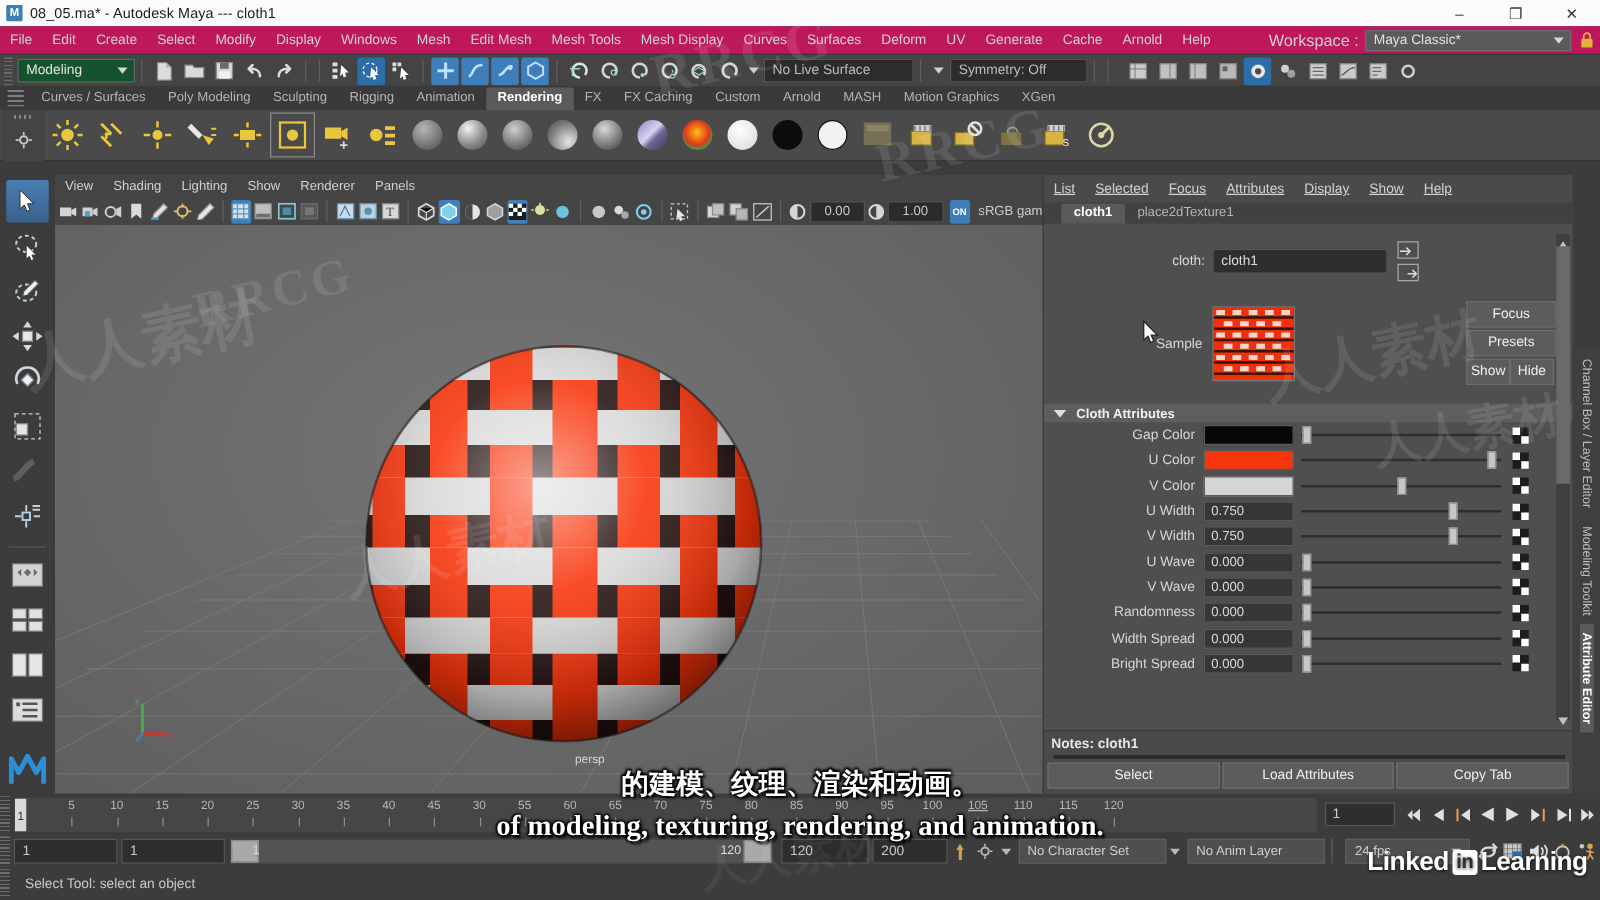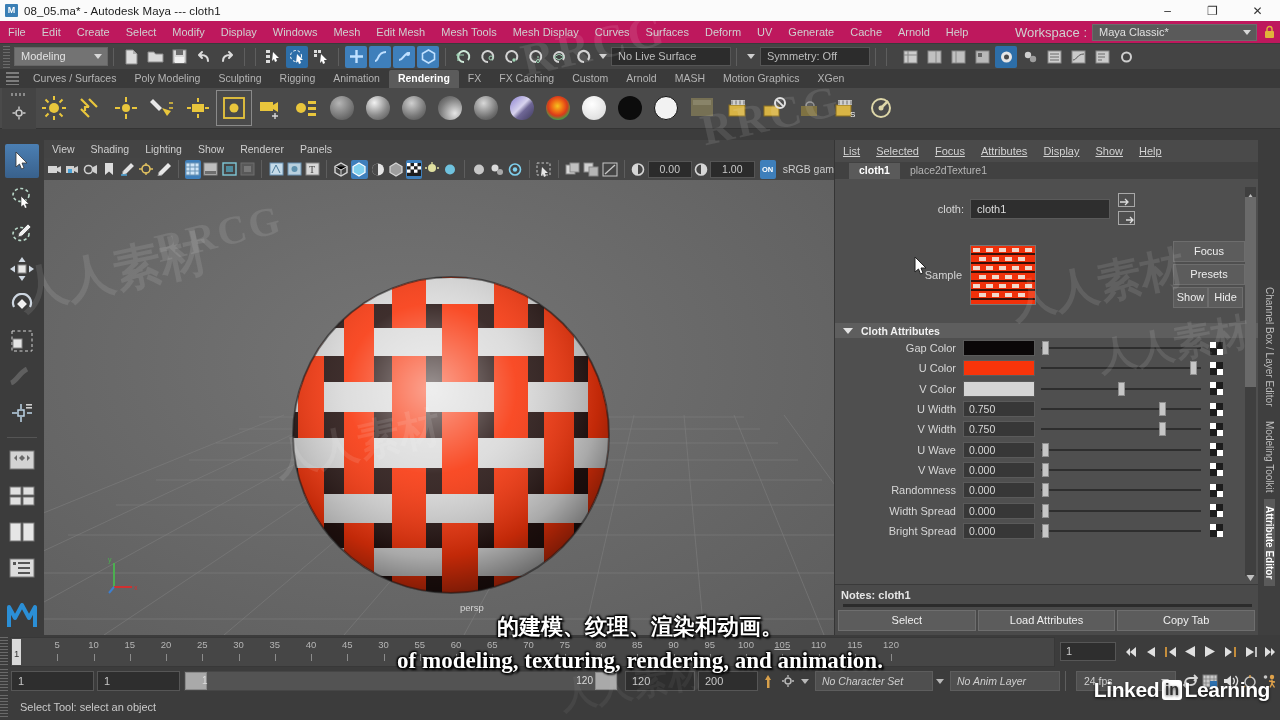--- a/index.html
+++ b/index.html
@@ -26,21 +26,21 @@
   .ws-select .caret { position:absolute; right:5px; top:5px; border-left:4px solid transparent;
     border-right:4px solid transparent; border-top:5px solid #d8d8d8; }
   .lock-ico { width:16px; height:18px; margin-left:4px; display:flex; align-items:center;
     justify-content:center; }
 
   
   .statusline { height:26px; background:#444; display:flex; align-items:center; padding-left:3px;
     border-top:1px solid #3a3a3a; }
   .grip { width:7px; height:22px; background:
       repeating-linear-gradient(to bottom,#6a6a6a 0 1px,transparent 1px 3px); margin-right:4px; }
-  .mode-select { width:94px; height:19px; background:#737373; border:1px solid #666;
+  .mode-select { width:94px; height:19px; background:#14532d; border:1px solid #666;
     font-size:11px; color:#e2e2e2; line-height:17px; padding-left:6px; position:relative; }
   .mode-select .caret { position:absolute; right:5px; top:6px; border-left:4px solid transparent;
     border-right:4px solid transparent; border-top:5px solid #d8d8d8; }
   .sep { width:1px; height:18px; background:#5e5e5e; margin:0 5px; }
   .tbtn { width:22px; height:22px; display:flex; align-items:center; justify-content:center;
     margin:0 1px; border-radius:2px; }
   .tbtn.on { background:#2d6ea8; }
   .tbtn.hl { background:#3e7fbb; }
   .field-dark { height:19px; background:#2c2c2c; border:1px solid #555; font-size:11px;
     color:#bdbdbd; line-height:17px; padding-left:6px; }
@@ -172,21 +172,21 @@
       repeating-linear-gradient(to bottom,#6a6a6a 0 1px,transparent 1px 3px); }
   .rg-field { width:83px; height:20px; background:#2e2e2e; border:1px solid #565656;
     font-size:11px; color:#c7c7c7; line-height:18px; padding-left:6px; margin-left:3px; }
   .rg-bar { position:relative; flex:1; height:20px; background:#535353; border:1px solid #464646;
     margin:0 4px; }
   .rg-bar .handle { position:absolute; top:0; bottom:0; width:22px; background:#a9a9a9;
     border:1px solid #8a8a8a; }
   .rg-bar .lnum { position:absolute; left:17px; top:3px; font-size:10px; color:#ddd; }
   .rg-bar .rnum { position:absolute; right:24px; top:3px; font-size:10px; color:#ddd; }
   .rg-select { height:20px; background:#4f4f4f; border:1px solid #5d5d5d; font-size:10.5px;
-    color:#cfcfcf; line-height:18px; padding:0 6px; margin-left:3px;font-style:italic; }
+    color:#cfcfcf; line-height:18px; padding:0 6px; margin-left:3px; }
   .rg-caret { width:0;height:0;border-left:4px solid transparent;border-right:4px solid transparent;
     border-top:5px solid #b8b8b8; margin:0 3px; }
   .fps-select { width:100px; height:20px; background:#4f4f4f; border:1px solid #5d5d5d;
     font-size:10.5px; color:#d0d0d0; line-height:18px; padding-left:7px; position:relative;
     margin-left:5px; }
   .fps-select .caret { position:absolute; right:6px; top:7px;
     border-left:4px solid transparent;border-right:4px solid transparent;border-top:5px solid #c0c0c0; }
 
   
   .cmdbar { position:absolute; left:0; top:694px; width:1280px; height:26px; background:#3c3c3c;

